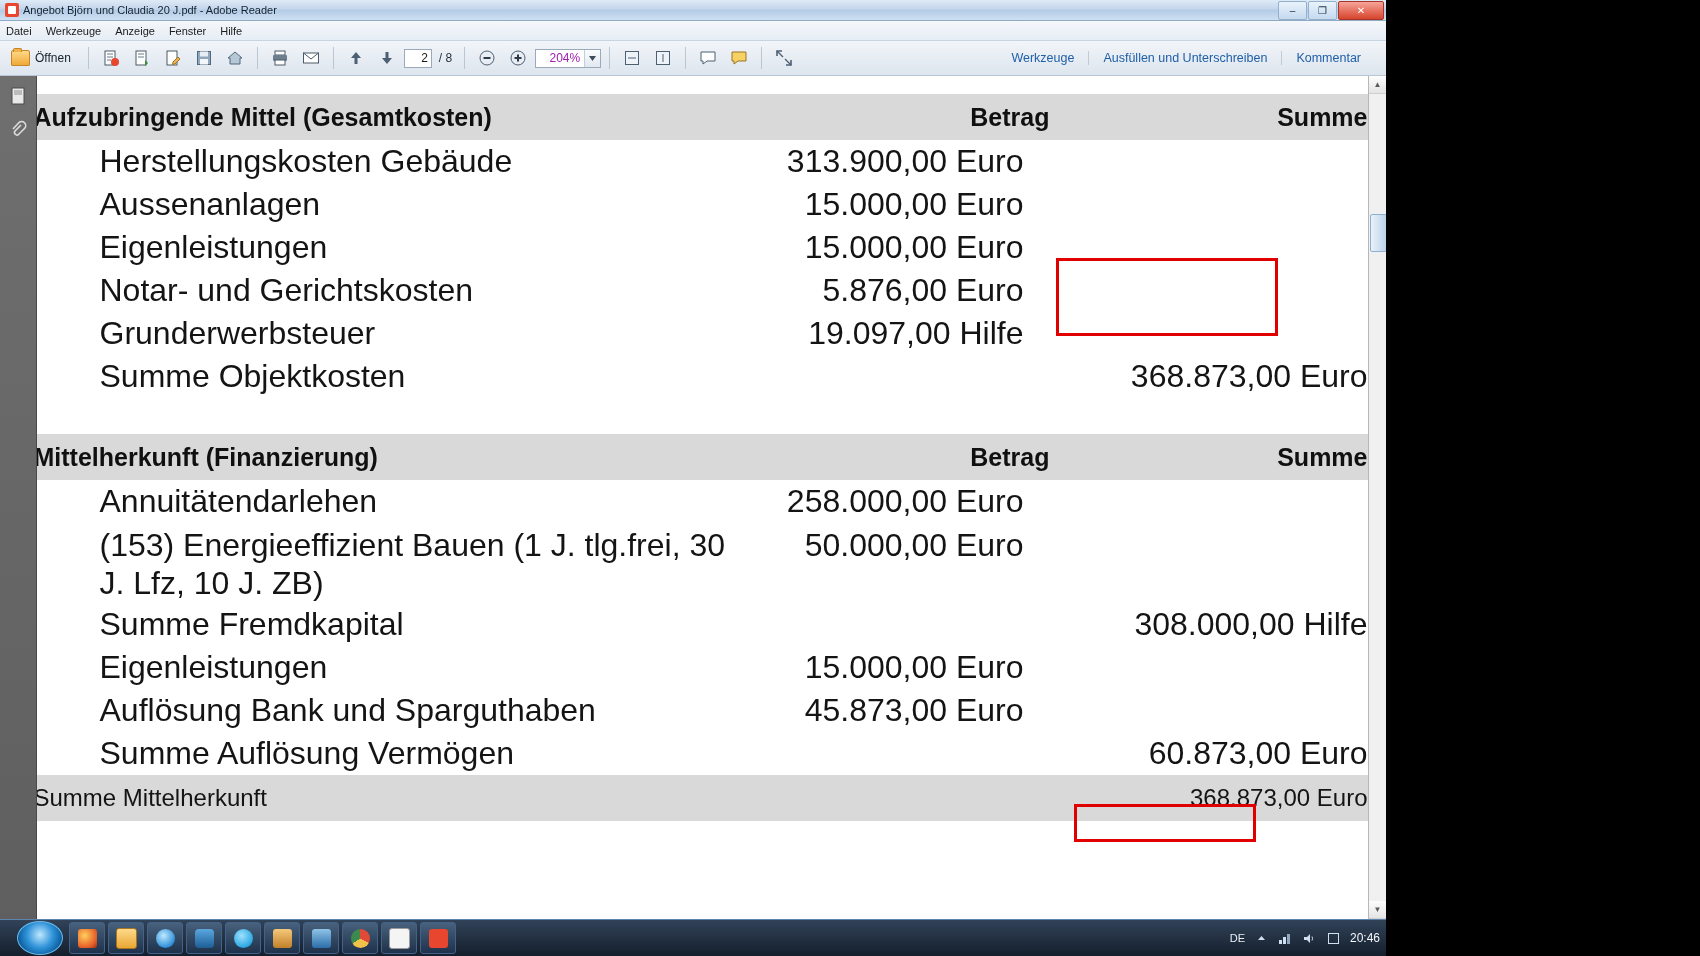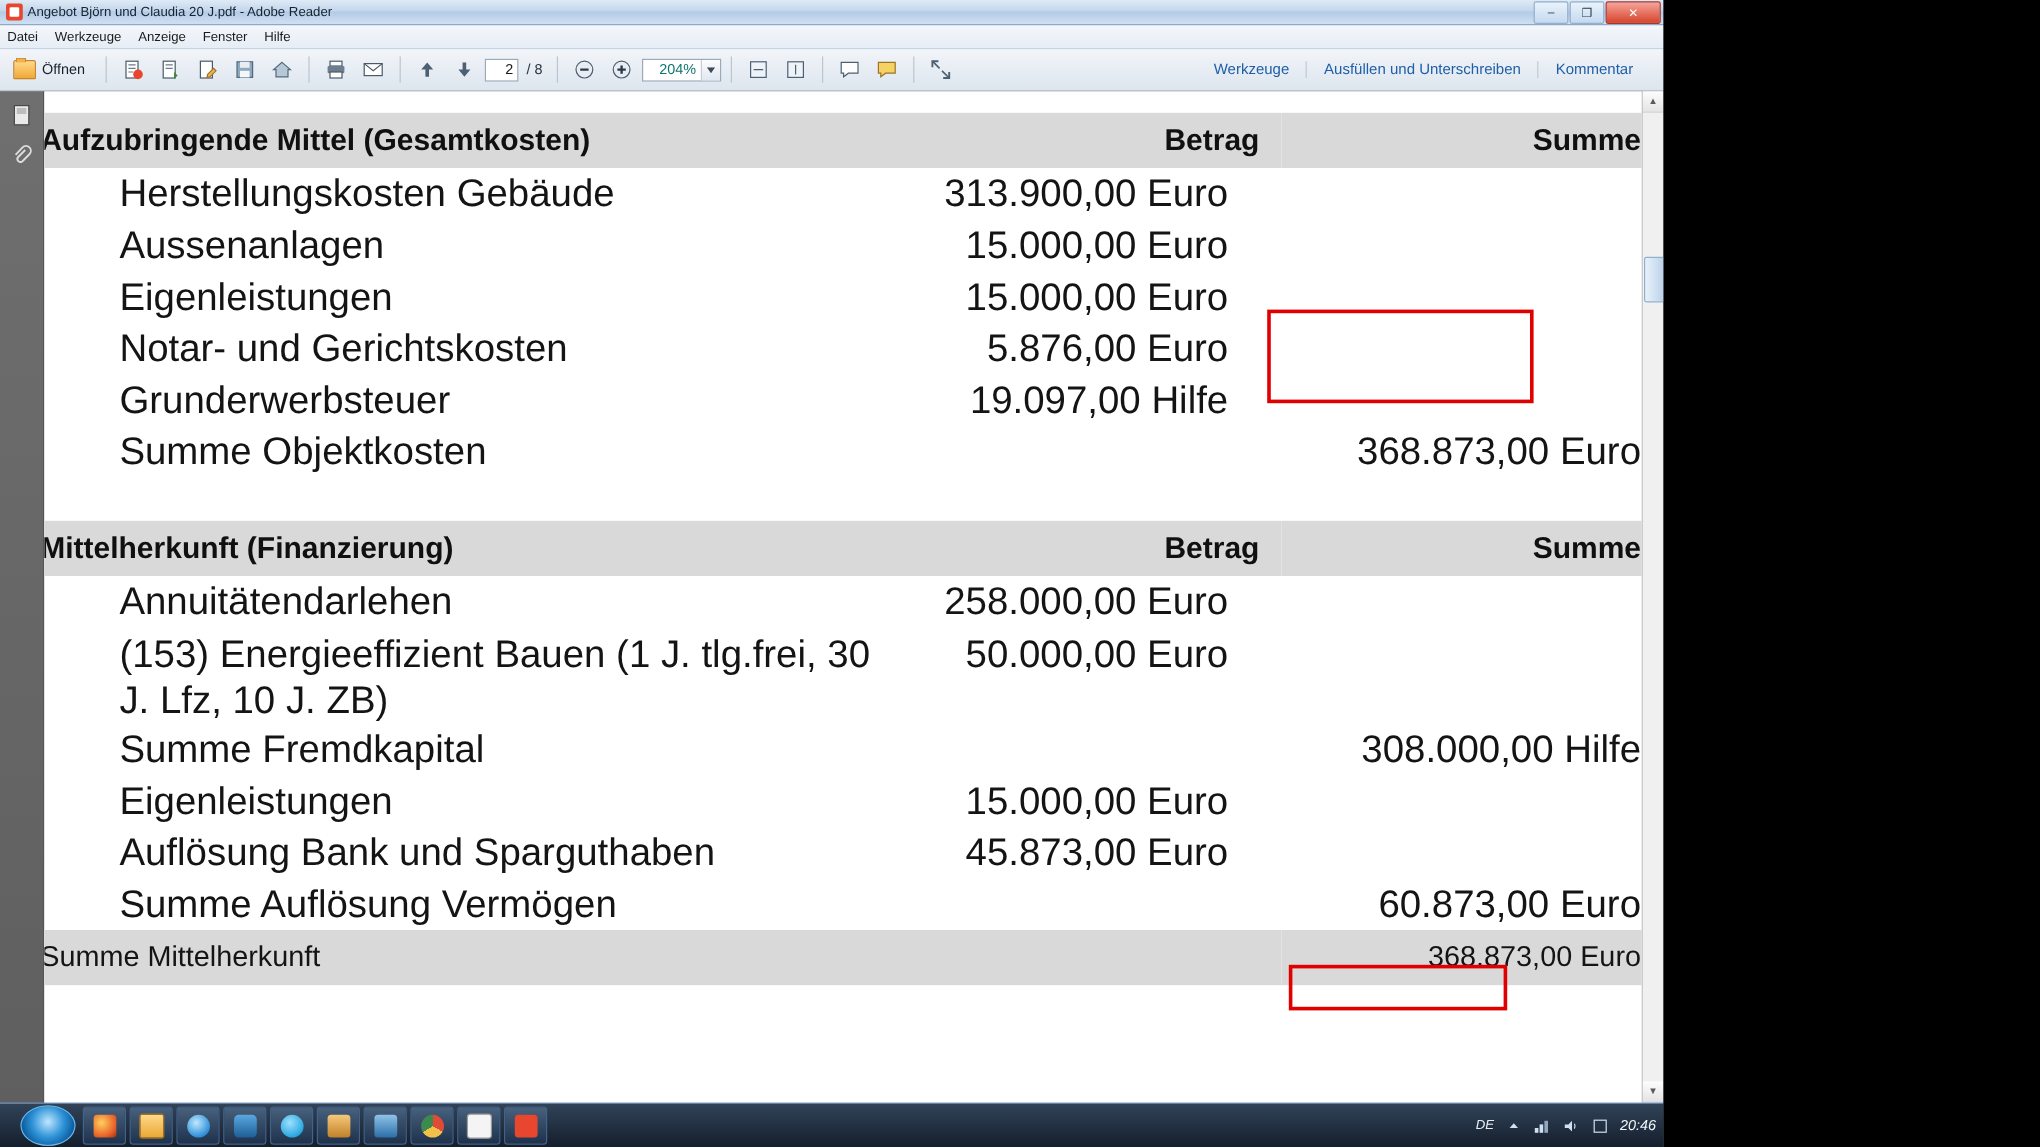--- a/index.html
+++ b/index.html
@@ -168,21 +168,21 @@
     border: 1px solid #9aaabb;
     background: #fff;
     height: 19px;
     box-sizing: border-box;
   }
   .zoom-val {
     width: 44px;
     font-size: 12px;
     text-align: right;
     padding-right: 4px;
-    color: #0f766e;
+    color: #a21caf;
   }
   .zoom-arrow {
     width: 15px;
     height: 17px;
     border-left: 1px solid #c2cedb;
     background: linear-gradient(to bottom, #fbfcfe, #e1e8f0);
     display: flex;
     align-items: center;
     justify-content: center;
   }
@@ -342,21 +342,20 @@
 
   
   .taskbar {
     height: 36px;
     background: linear-gradient(to bottom, rgba(40,58,80,0.95), rgba(14,24,38,0.97));
     border-top: 1px solid #5d83ad;
     display: flex;
     align-items: center;
     padding-left: 17px;
     position: relative;
-    font-style: italic;
   }
   .startorb {
     width: 44px; height: 32px;
     border-radius: 50%;
     background: radial-gradient(circle at 50% 40%, #bfe6ff 0%, #2f93d8 45%, #0c5ea0 75%, #0a3c68 100%);
     border: 1px solid #6bb8e8;
     margin-right: 6px;
     flex: 0 0 auto;
   }
   .tb-task {

